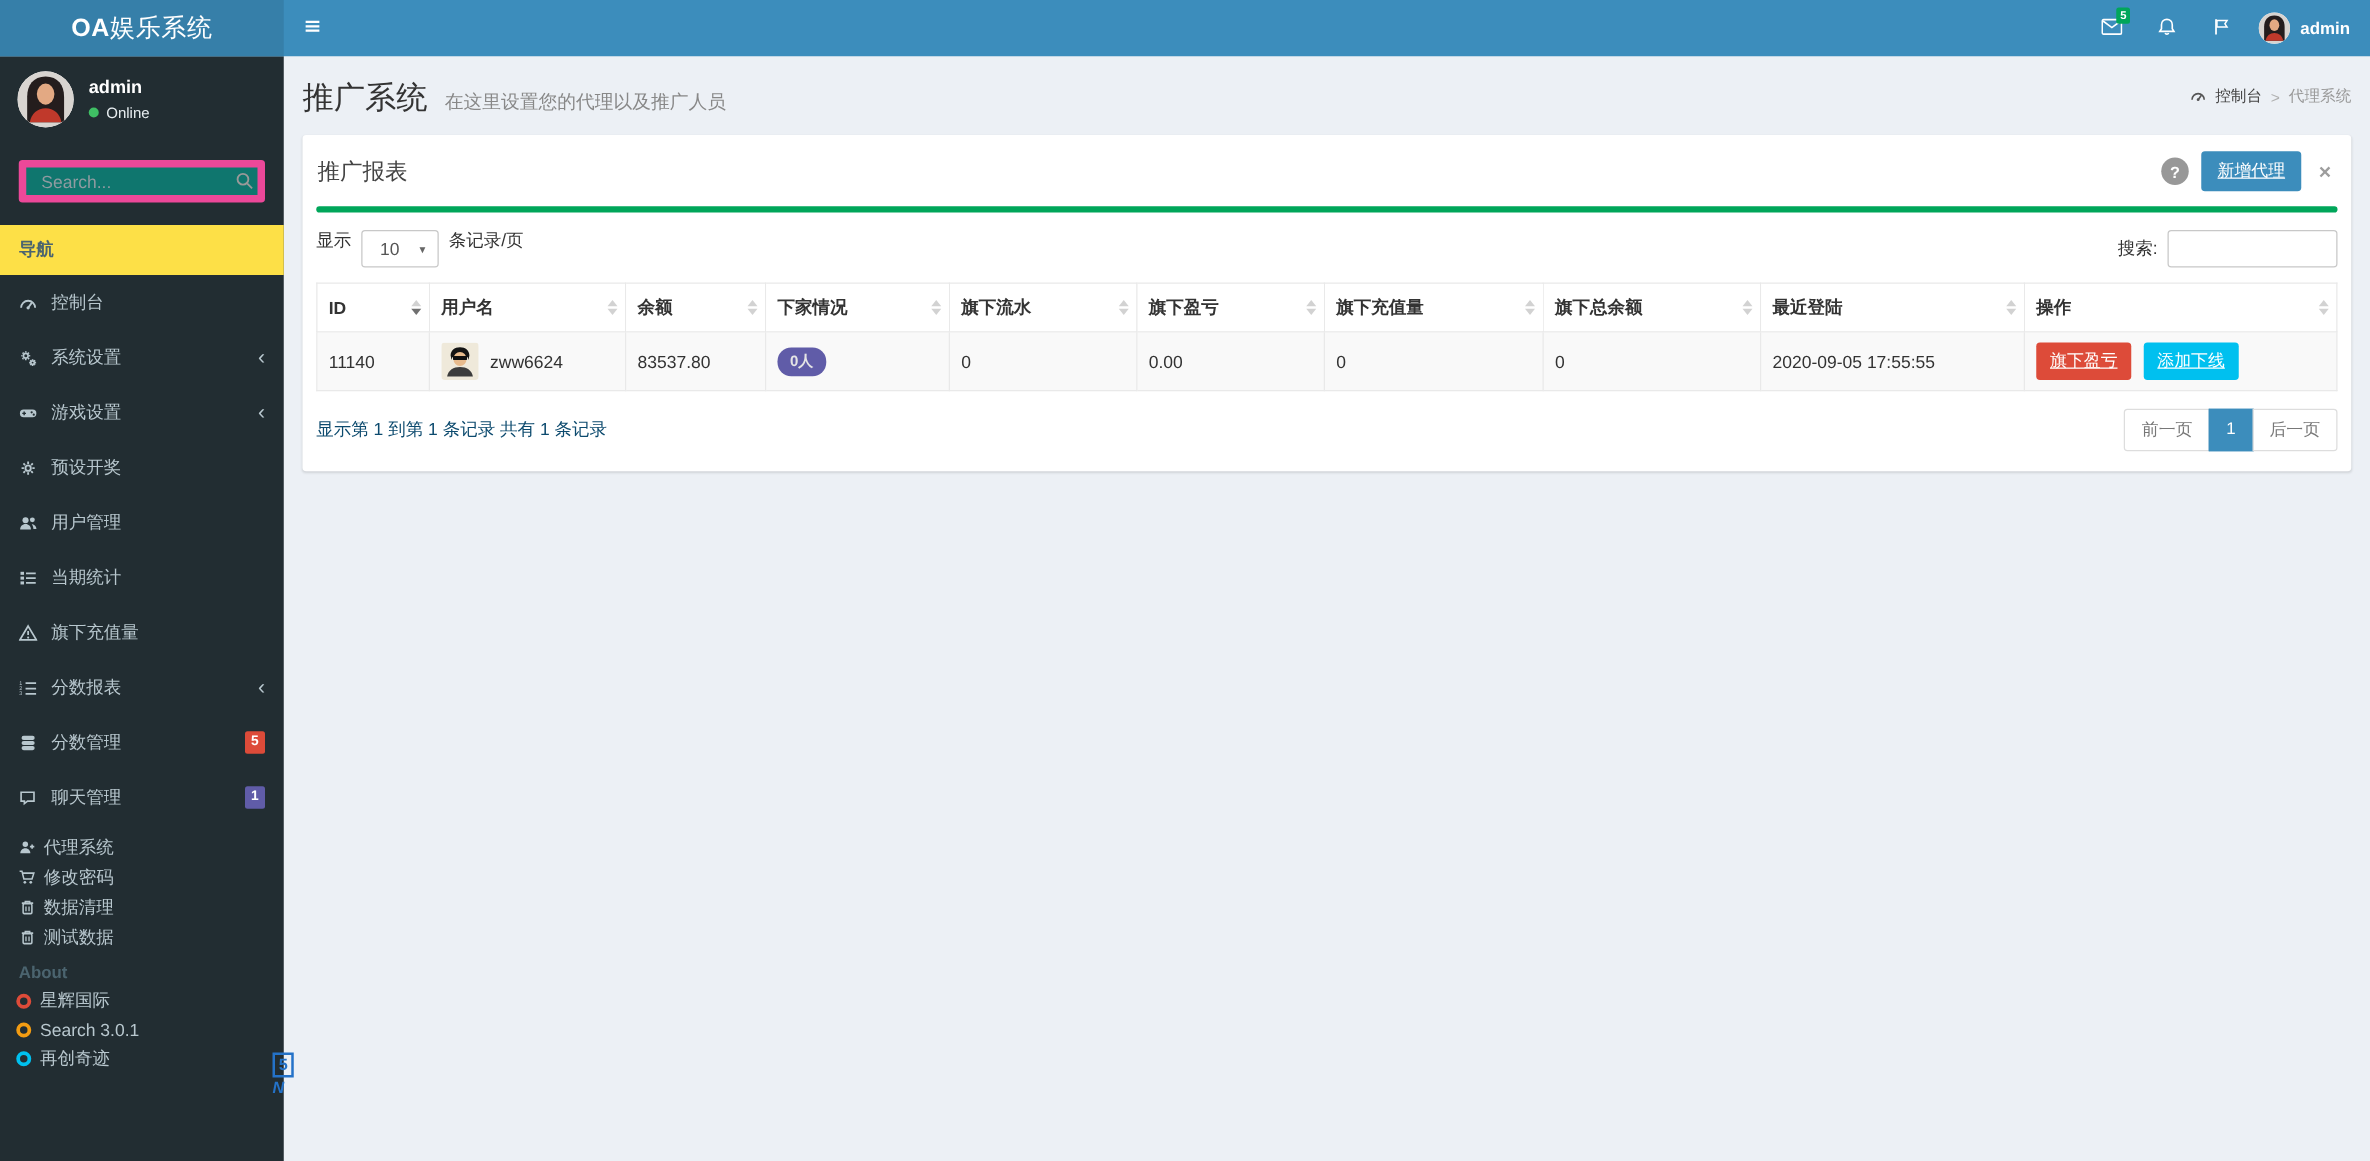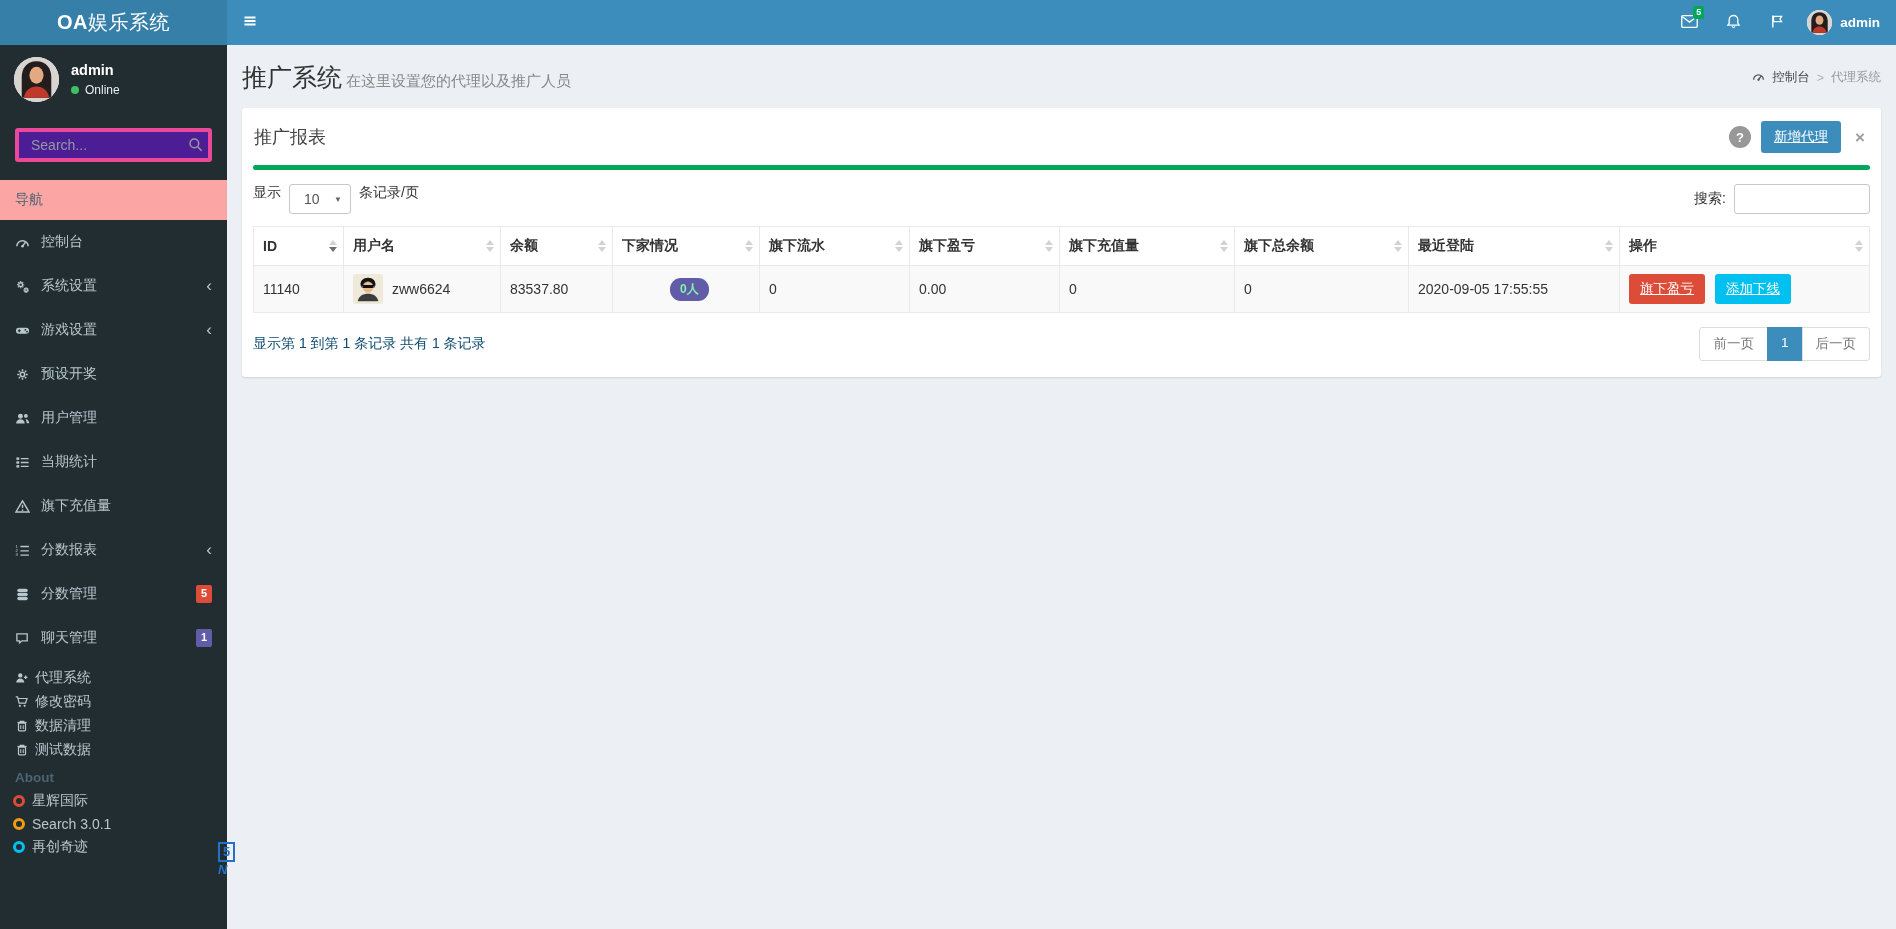--- a/index.html
+++ b/index.html
@@ -24,45 +24,45 @@
   .nav-user span { font-size:13.5px; font-weight:bold; }
 
   
   .sidebar { position:absolute; top:45px; left:0; bottom:0; width:227px; background:#222d32; color:#b8c7ce; z-index:10; }
   .user-panel { display:flex; align-items:center; gap:12px; padding:12px 14px; }
   .sb-avatar { width:45px; height:45px; border-radius:50%; overflow:hidden; background:#fff; flex:0 0 45px; }
   .up-name { color:#fff; font-weight:bold; font-size:14.5px; margin-bottom:5px; }
   .up-status { font-size:12px; color:#e8eef1; display:flex; align-items:center; gap:6px; }
   .dot { width:8px; height:8px; border-radius:50%; background:#3fbf64; display:inline-block; }
   .sb-search { margin:14px 15px 18px; position:relative; }
-  .sb-search input { width:100%; height:34px; background:#4c1d95; border:4px solid #ec4899; border-radius:3px; color:#ccc; padding:6px 34px 6px 12px; font-size:14px; font-family:inherit; outline:none; }
+  .sb-search input { width:100%; height:34px; background:#0f766e; border:6px solid #ec4899; border-radius:3px; color:#ccc; padding:6px 34px 6px 12px; font-size:14px; font-family:inherit; outline:none; }
   .sb-search input::placeholder { color:#8f9ba1; }
   .sb-search .s-ico { position:absolute; right:9px; top:9px; width:15px; height:15px; color:#999; cursor:pointer; }
-  .sb-header { background:#fca5a5; color:#4b646f; padding:11px 15px; font-size:14px; }
+  .sb-header { background:#fde047; color:#4b646f; padding:11px 15px; font-size:14px;font-weight:bold; }
   ul { list-style:none; }
   .menu-item { display:flex; align-items:center; padding:13px 15px; cursor:pointer; position:relative; }
   .mi-icon { width:26px; flex:0 0 26px; display:flex; }
   .mi-icon svg { width:15px; height:15px; }
   .mi-label { font-size:14px; }
   .mi-chevron { margin-left:auto; color:#b8c7ce; font-size:17px; line-height:10px; }
   .mi-badge { margin-left:auto; color:#fff; font-size:11px; font-weight:bold; padding:2px 5px; border-radius:2px; line-height:1.2; }
   .mi-badge.red { background:#dd4b39; }
   .mi-badge.purple { background:#605ca8; }
   .tool-item { display:flex; align-items:center; padding:3px 15px; cursor:pointer; }
   .tool-item .mi-icon { width:20px; flex:0 0 20px; }
   .tool-item .mi-icon svg { width:14px; height:14px; }
   .about-header { color:#4b646f; padding:8px 15px 4px; font-size:13.5px; font-weight:bold; }
   .about-item { display:flex; align-items:center; gap:7px; padding:3px 13px; cursor:pointer; }
   .ring { width:12px; height:12px; border-radius:50%; border:3px solid #fff; flex:0 0 12px; }
 
   
   .content { position:absolute; top:45px; left:227px; right:0; bottom:0; background:#ecf0f5; }
   .content-header { padding:16px 15px 14px; display:flex; align-items:flex-start; justify-content:space-between; }
   .ch-title { font-size:25px; font-weight:normal; color:#333; }
-  .ch-sub { font-size:15px; color:#888; margin-left:0; }
+  .ch-sub { font-size:15px; color:#888; margin-left:10px; }
   .breadcrumb { display:flex; align-items:center; gap:7px; font-size:12.5px; color:#444; padding-top:8px; }
   .breadcrumb svg { width:13px; height:13px; color:#555; }
   .bc-link { cursor:pointer; }
   .bc-sep { color:#b0b0b0; }
   .bc-current { color:#999; }
 
   .box { margin:0 15px; background:#fff; border-radius:3px; box-shadow:0 1px 2px rgba(0,0,0,.12); padding-bottom:16px; }
   .box-header { display:flex; align-items:center; padding:13px 12px 9px; }
   .box-title { font-size:18px; color:#444; }
   .box-tools { margin-left:auto; display:flex; align-items:center; gap:10px; }
@@ -91,21 +91,21 @@
   th { padding:10px 20px 10px 9px; font-weight:bold; color:#333; position:relative; background:#fff; }
   td { padding:8px 9px; color:#333; vertical-align:middle; }
   tbody tr { background:#f9f9f9; }
   .sorts { position:absolute; right:6px; top:50%; transform:translateY(-50%); display:flex; flex-direction:column; gap:2px; }
   .sorts i { width:0; height:0; border-left:4px solid transparent; border-right:4px solid transparent; display:block; }
   .sorts .up { border-bottom:5px solid #d2d2d2; }
   .sorts .down { border-top:5px solid #d2d2d2; }
   th.sorted .down { border-top-color:#707070; }
   .user-cell { display:flex; align-items:center; gap:9px; }
   .cell-avatar { width:30px; height:30px; border-radius:3px; overflow:hidden; flex:0 0 30px; }
-  .pill { background:#605ca8; color:#86efac; border-radius:11px; padding:3px 10px; font-size:12px; font-weight:bold; display:inline-block;margin-left:48px; }
+  .pill { background:#605ca8; color:#e5e5e5; border-radius:11px; padding:3px 10px; font-size:12px; font-weight:bold; display:inline-block; }
   .btn-danger { background:#dd4b39; padding:6px 11px; font-size:13.5px; margin-right:6px; }
   .btn-info { background:#00c0ef; padding:6px 11px; font-size:13.5px; }
 
   .dt-footer { display:flex; align-items:center; justify-content:space-between; margin-top:14px; }
   .dt-info { font-size:14px; color:#0c4a6e; }
   .pg { display:flex; }
   .pg-btn { border:1px solid #ddd; background:#fff; color:#777; padding:7px 13px; font-size:13.5px; cursor:pointer; margin-left:-1px; }
   .pg-btn:first-child { border-radius:3px 0 0 3px; margin-left:0; }
   .pg-btn:last-child { border-radius:0 3px 3px 0; }
   .pg-btn.active { background:#3c8dbc; border-color:#3c8dbc; color:#fff; }

